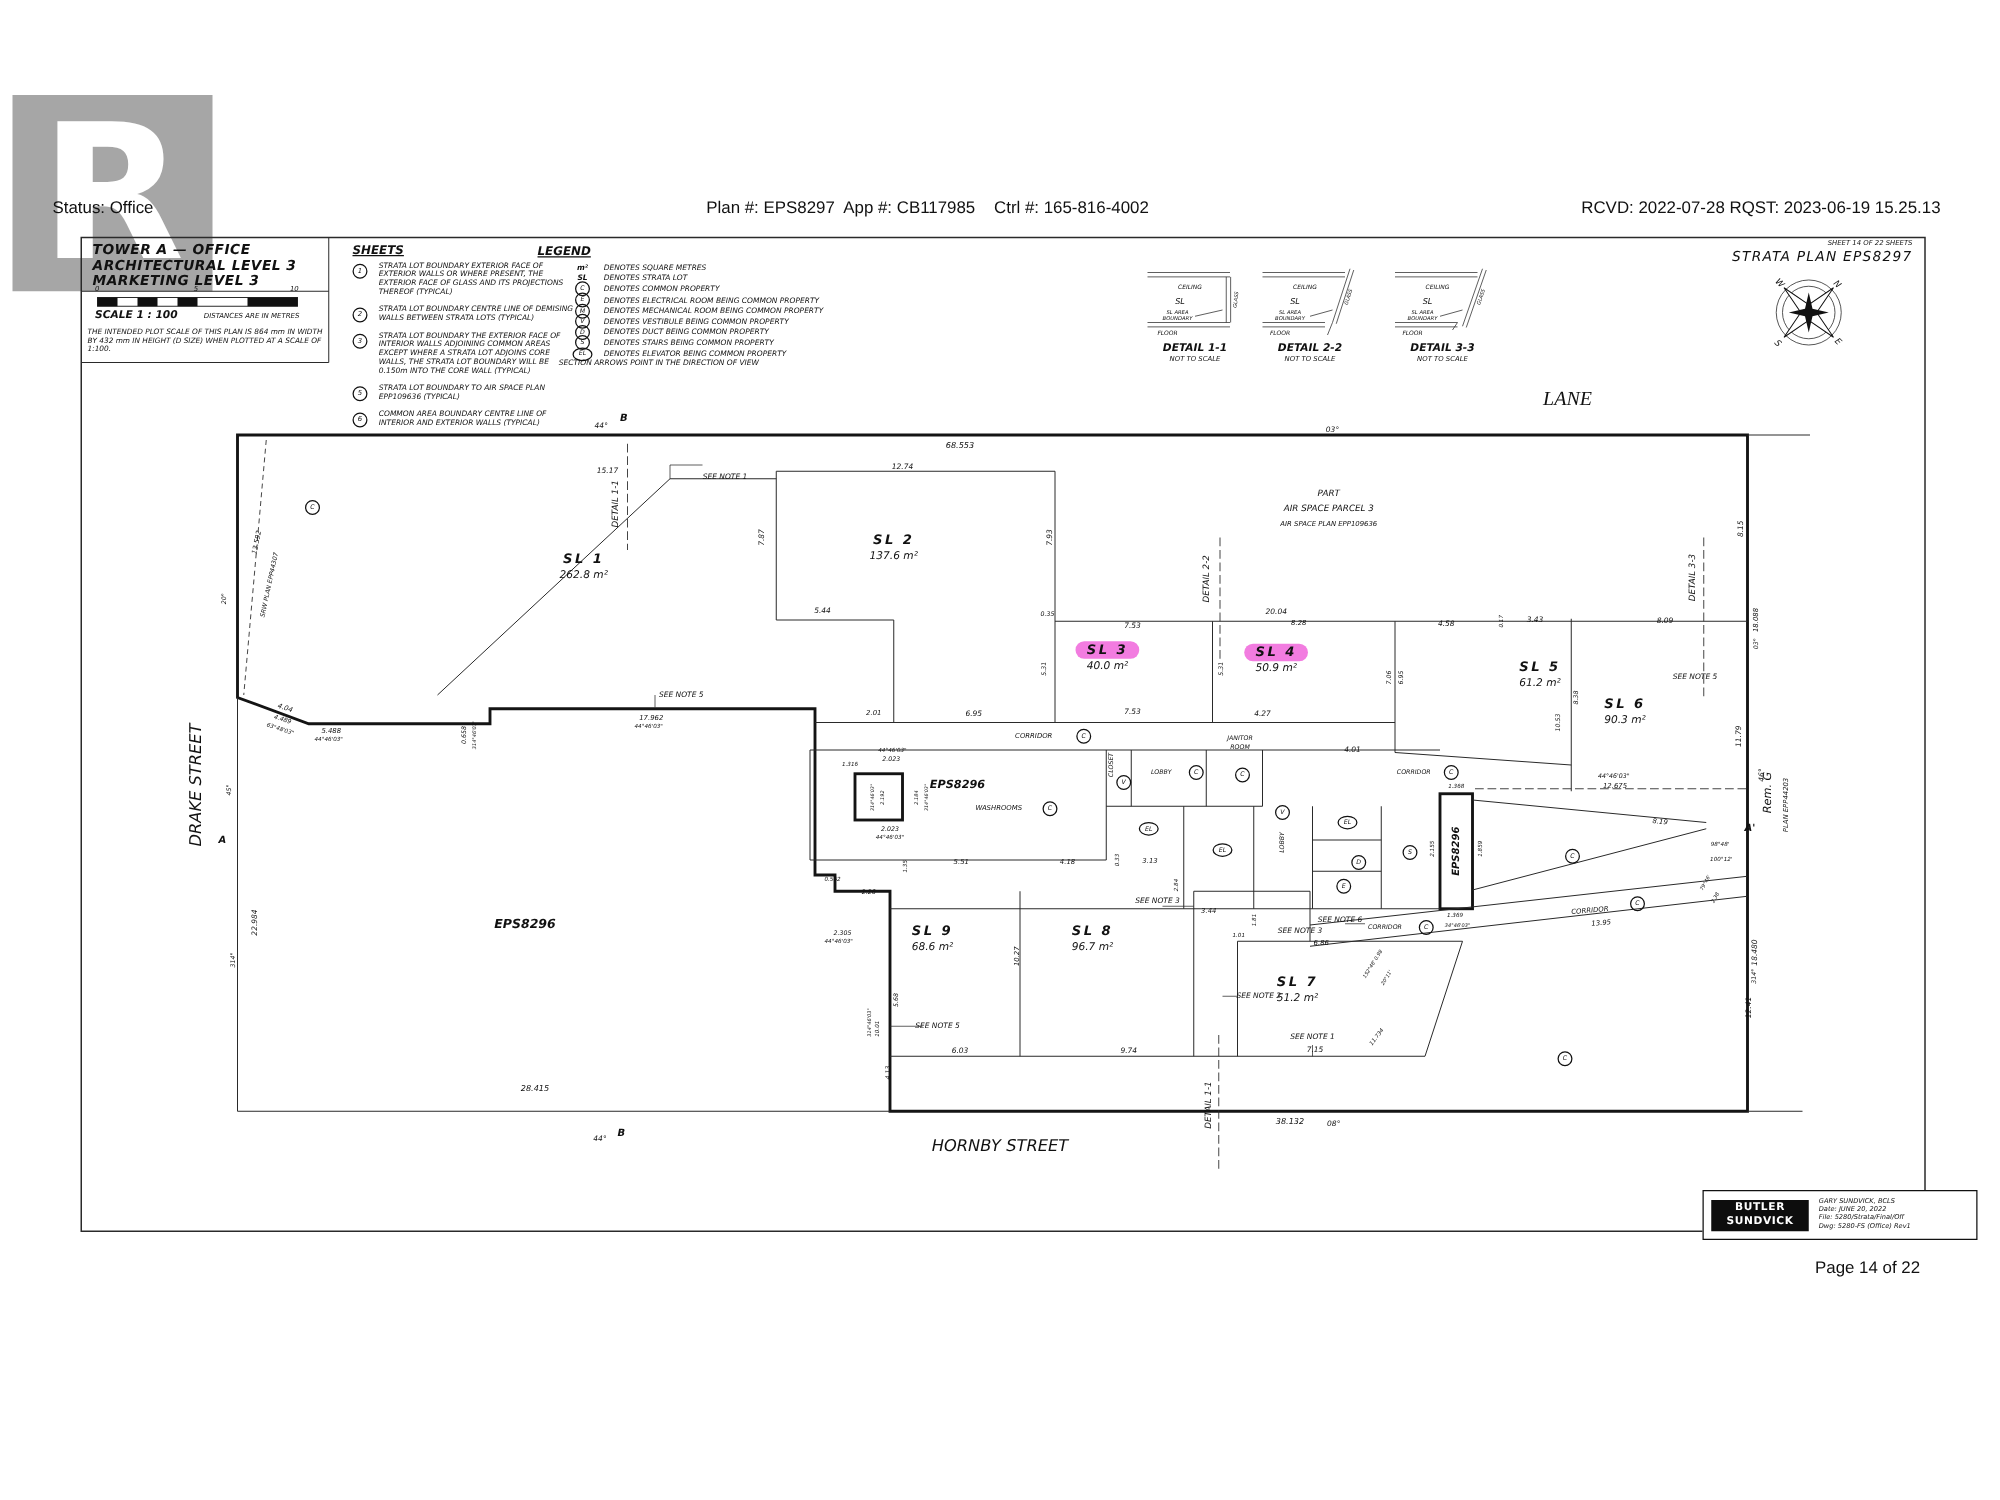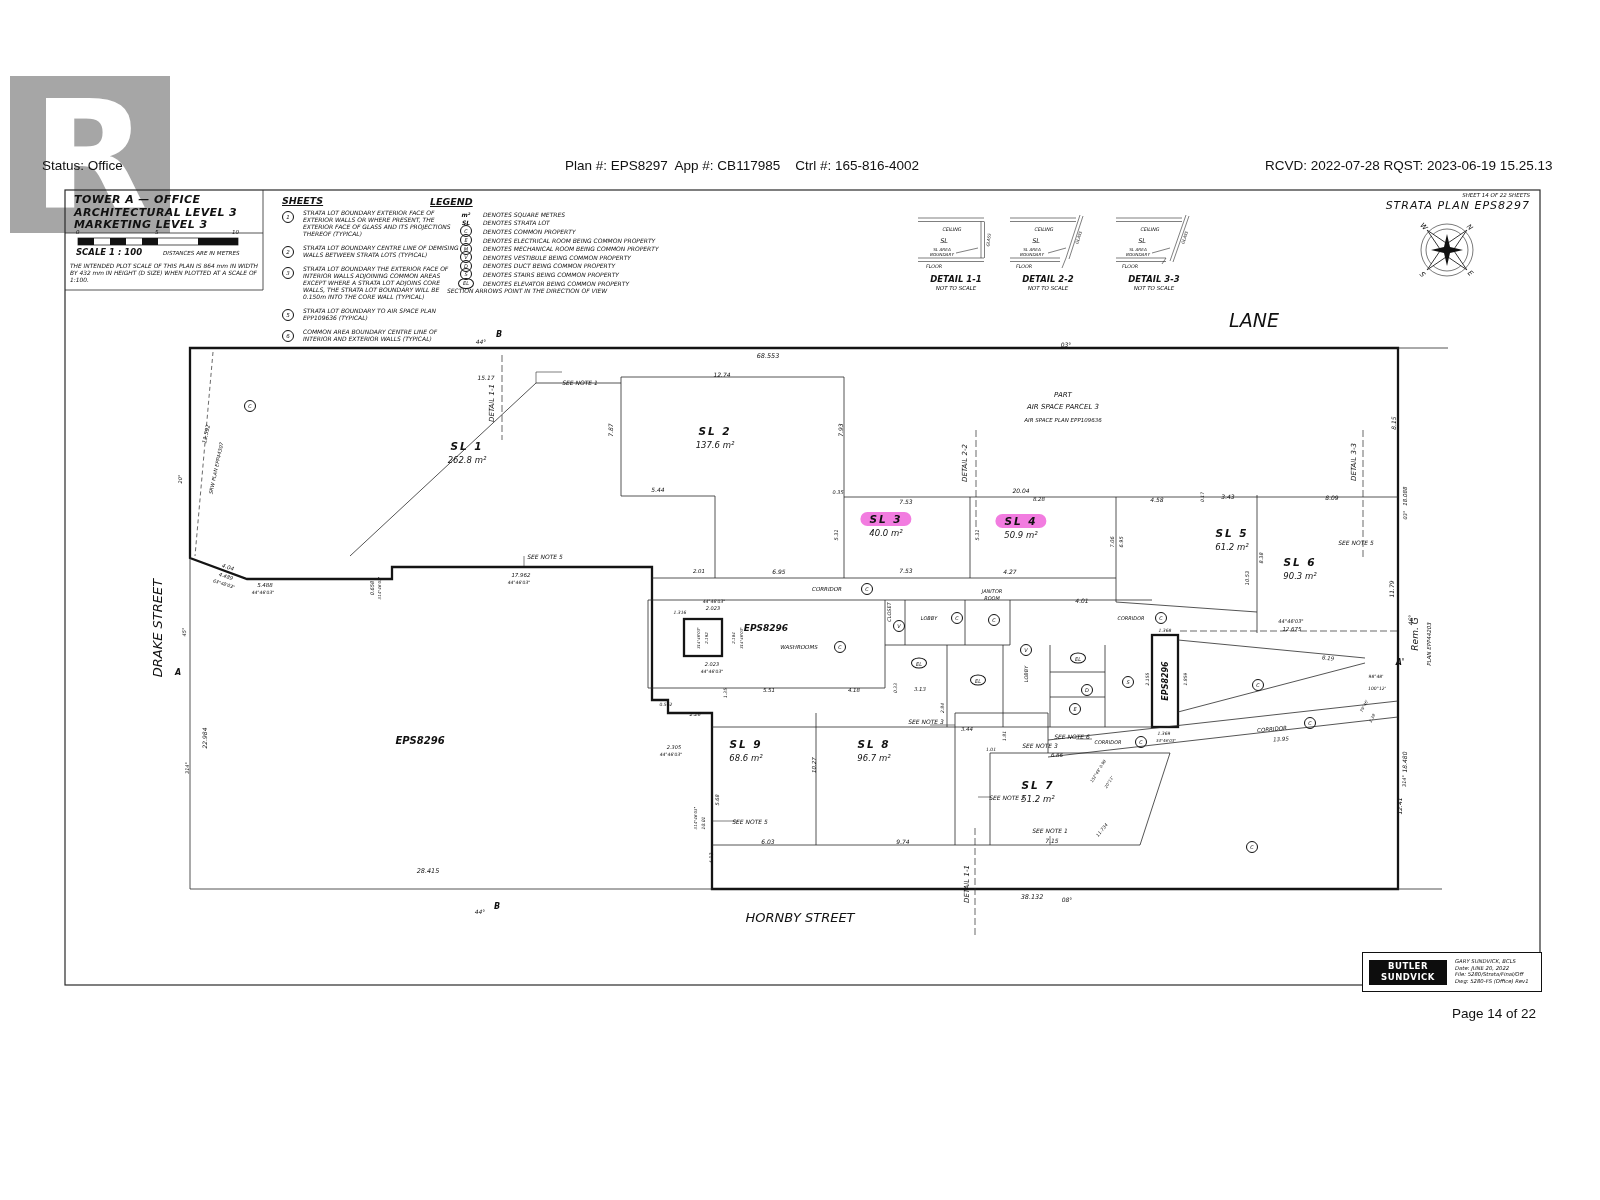--- a/index.html
+++ b/index.html
@@ -53,21 +53,21 @@
   
   .detail{position:absolute;width:88px;text-align:center;z-index:5;}
   .detail svg{display:block;}
   .det-title{font-size:8.5px;font-weight:bold;font-style:italic;margin-top:2px;}
   .det-scale{font-size:5.5px;font-style:italic;margin-top:1px;}
   .det-txt{font-style:italic;fill:#111;}
   
   .sheet-line{position:absolute;right:70px;top:192px;font-size:5.5px;font-style:italic;text-align:right;z-index:5;}
   .plan-title{position:absolute;right:70px;top:199px;font-size:11px;font-style:italic;letter-spacing:1px;text-align:right;z-index:5;}
   
-  .firm{position:absolute;left:1362px;top:952px;width:178px;height:38px;border:1px solid #111;background:#fff;z-index:5;}
+  .firm{position:absolute;left:1362px;top:952px;width:178px;height:38px;border:1px solid #111;background:#fff;z-index:5;padding-left:40px;}
   .firm-black{position:absolute;left:6px;top:7px;width:78px;height:24px;background:#0d0d0d;color:#fff;
               font-size:8.5px;font-weight:bold;line-height:11px;text-align:center;padding-top:1px;letter-spacing:0.5px;}
   .firm-info{position:absolute;left:92px;top:5px;font-size:5.3px;line-height:6.6px;font-style:italic;white-space:nowrap;}
   .page-foot{position:absolute;left:1452px;top:1006px;font-family:"Liberation Sans",sans-serif;font-size:13.5px;z-index:6;}
 </style>
 </head>
 <body>
 
 <div id="page">
 
@@ -258,21 +258,21 @@
       <div class="lot" style="left: 715px; top: 435px;"><span class="lot-id">SL 2</span><span class="lot-area">137.6 m²</span></div>
       <div class="lot" style="left: 886px; top: 523px;"><span class="lot-id" style="background: rgb(242, 124, 224);">SL 3</span><span class="lot-area">40.0 m²</span></div>
       <div class="lot" style="left: 1021px; top: 525px;"><span class="lot-id" style="background: rgb(242, 124, 224);">SL 4</span><span class="lot-area">50.9 m²</span></div>
       <div class="lot" style="left: 1232px; top: 537px;"><span class="lot-id">SL 5</span><span class="lot-area">61.2 m²</span></div>
       <div class="lot" style="left: 1300px; top: 566px;"><span class="lot-id">SL 6</span><span class="lot-area">90.3 m²</span></div>
       <div class="lot" style="left: 1038px; top: 789px;"><span class="lot-id">SL 7</span><span class="lot-area">51.2 m²</span></div>
       <div class="lot" style="left: 874px; top: 748px;"><span class="lot-id">SL 8</span><span class="lot-area">96.7 m²</span></div>
       <div class="lot" style="left: 746px; top: 748px; text-align: center;"><span class="lot-id">SL 9</span><span class="lot-area">68.6 m²</span></div>
     </div>
   <div id="plan-labels">
-      <div class="pl" style="left: 1254px; top: 320px; font-size: 19px; transform: translate(-50%, -50%);">LANE</div>
+      <div class="pl" style="left: 1254px; top: 320px; font-size: 16px; transform: translate(-50%, -50%); font-family: Liberation Serif, serif;">LANE</div>
       <div class="pl" style="left: 800px; top: 917px; font-size: 13px; transform: translate(-50%, -50%);">HORNBY STREET</div>
       <div class="pl" style="left: 157px; top: 628px; font-size: 13px; transform: translate(-50%, -50%) rotate(-90deg);">DRAKE STREET</div>
       <div class="pl" style="left: 1063px; top: 395px; font-size: 7px; transform: translate(-50%, -50%);">PART</div>
       <div class="pl" style="left: 1063px; top: 407px; font-size: 7px; transform: translate(-50%, -50%);">AIR SPACE PARCEL 3</div>
       <div class="pl" style="left: 1063px; top: 420px; font-size: 5.5px; transform: translate(-50%, -50%);">AIR SPACE PLAN EPP109636</div>
       <div class="pl" style="left: 1415px; top: 634px; font-size: 9px; transform: translate(-50%, -50%) rotate(-90deg);">Rem. G</div>
       <div class="pl" style="left: 1429px; top: 644px; font-size: 5.5px; transform: translate(-50%, -50%) rotate(-90deg);">PLAN EPP44203</div>
       <div class="pl b" style="left: 1400px; top: 662px; font-size: 8px; transform: translate(-50%, -50%);">A'</div>
       <div class="pl b" style="left: 178px; top: 672px; font-size: 8px; transform: translate(-50%, -50%);">A</div>
       <div class="pl b" style="left: 499px; top: 334px; font-size: 8px; transform: translate(-50%, -50%);">B</div>

